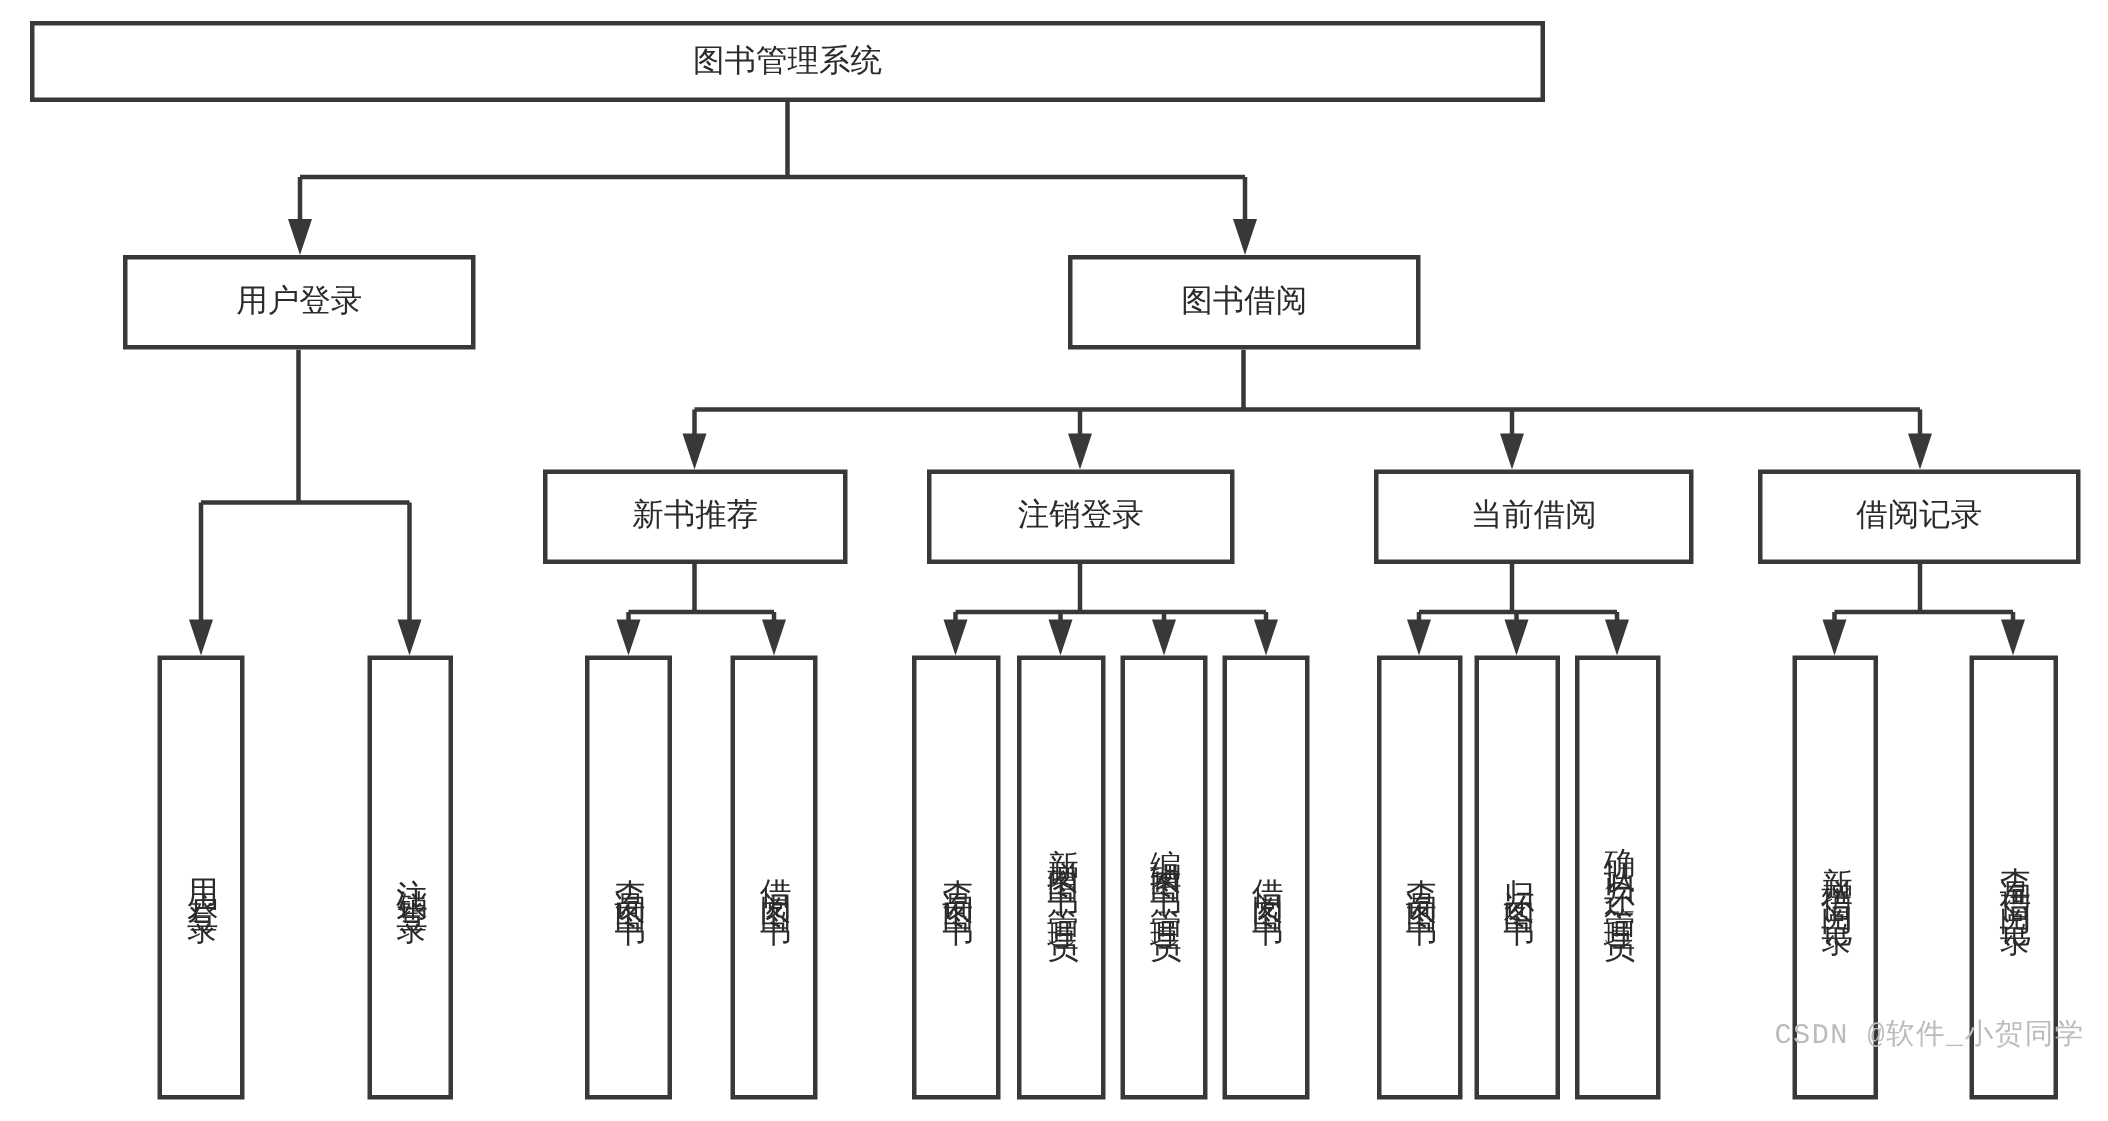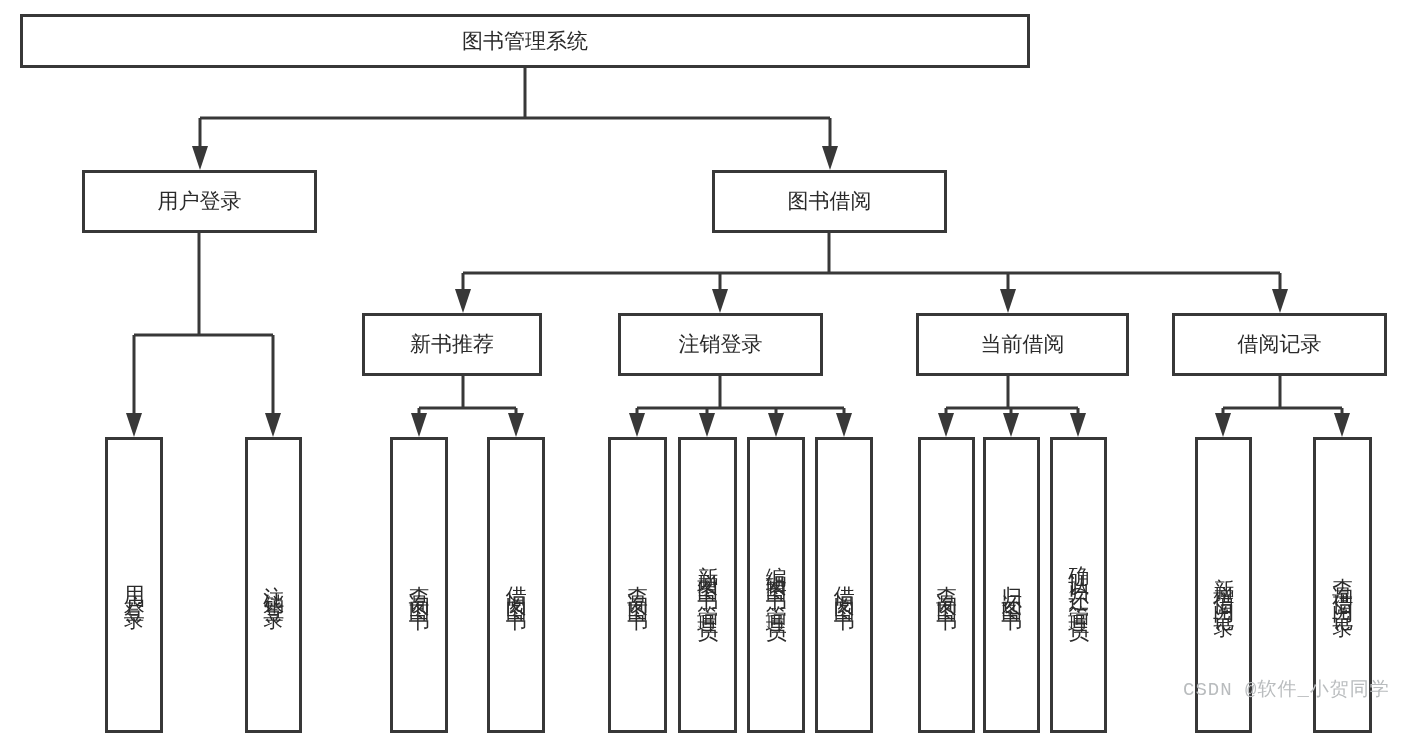--- a/index.html
+++ b/index.html
@@ -98,21 +98,21 @@
     <span class="lbl">图书管理系统</span>
   </div>
 
   <div class="node" style="left:82px;top:170px;width:235px;height:63px;">
     <span class="lbl">用户登录</span>
   </div>
   <div class="node" style="left:712px;top:170px;width:235px;height:63px;">
     <span class="lbl">图书借阅</span>
   </div>
 
-  <div class="node" style="left:362px;top:313px;width:180px;height:63px;">
+  <div class="node" style="left:362px;top:313px;width:203px;height:63px;">
     <span class="lbl">新书推荐</span>
   </div>
   <div class="node" style="left:618px;top:313px;width:205px;height:63px;">
     <span class="lbl">注销登录</span>
   </div>
   <div class="node" style="left:902px;top:313px;width:213px;height:63px;margin-left:14px;">
     <span class="lbl">当前借阅</span>
   </div>
   <div class="node" style="left:1172px;top:313px;width:215px;height:63px;">
     <span class="lbl">借阅记录</span>

